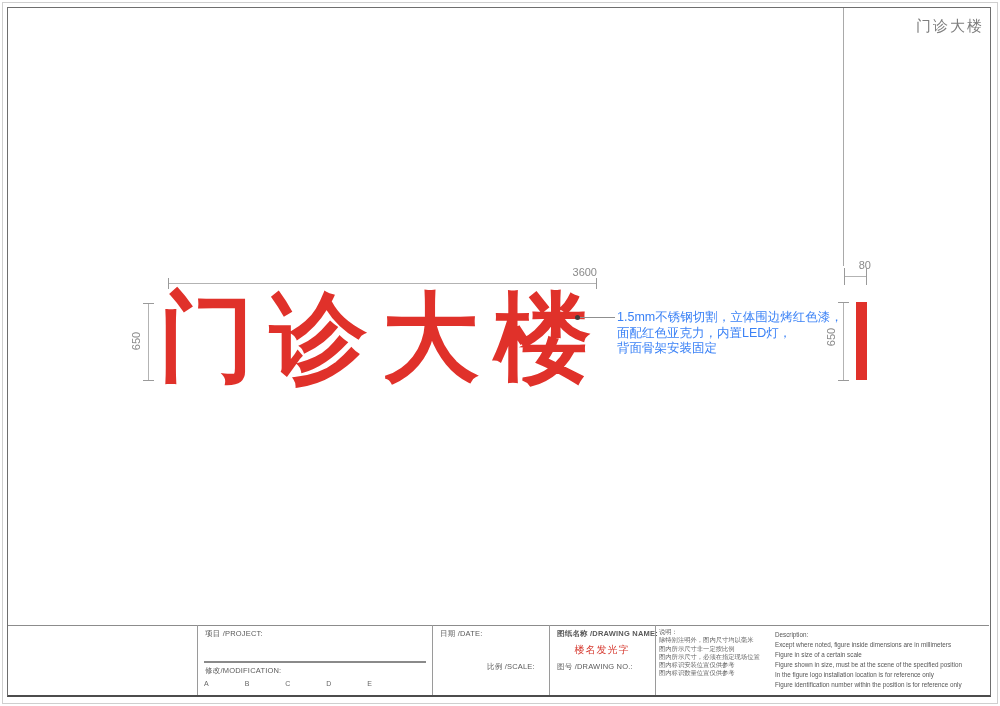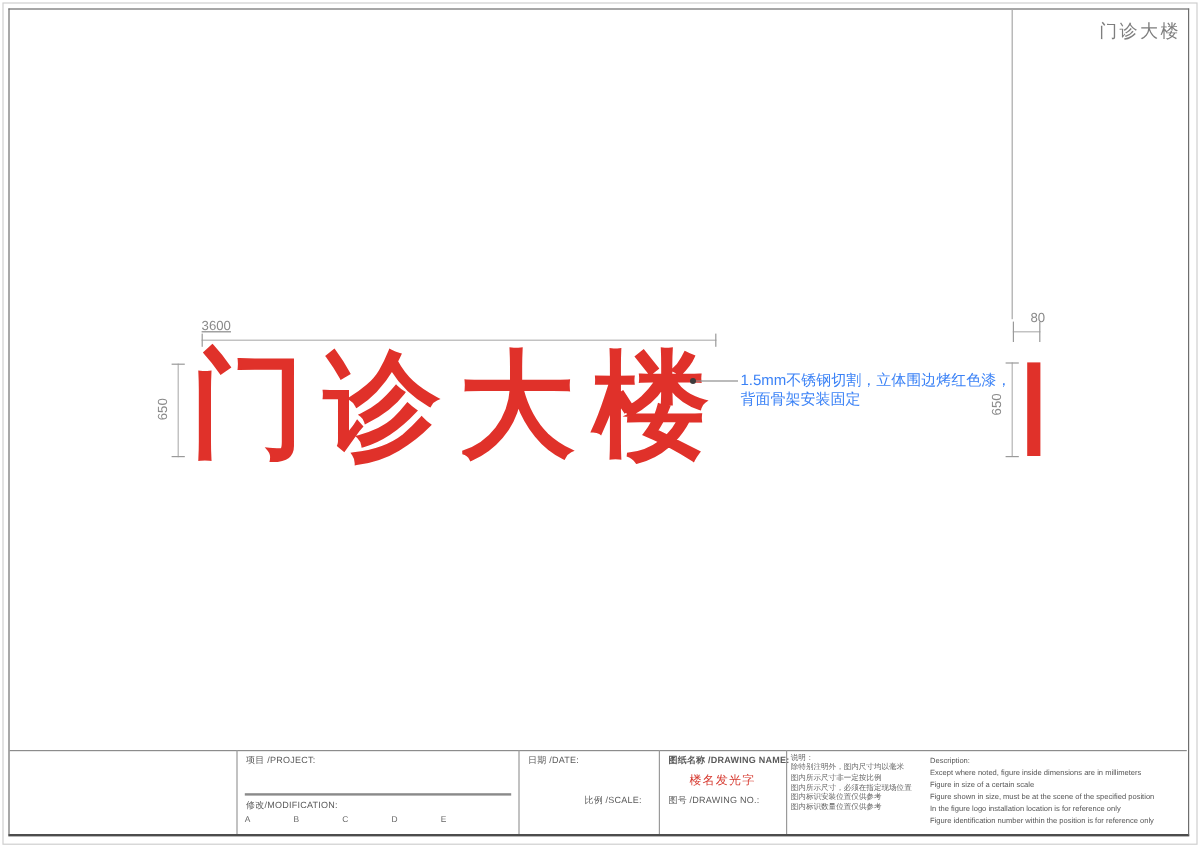--- a/index.html
+++ b/index.html
@@ -39,39 +39,40 @@
   .mod-divider{left:204px;top:661px;width:222px;height:2px;background:#8a8a8a;}
 </style>
 </head>
 <body>
 
 <div class="abs outer-frame"></div>
 <div class="abs inner-frame"></div>
 <div class="abs corner-label">门诊大楼</div>
 
 <div>
-  <div class="abs dim-label" style="left:168px;top:266px;width:429px;text-align:left;text-decoration:underline;">3600</div>
+  <div class="abs dim-label" style="left:168px;top:266px;width:429px;text-align:right;">3600</div>
   <div class="abs dim-line" style="left:168px;top:283px;width:429px;height:1px;"></div>
   <div class="abs dim-tick" style="left:168px;top:278px;width:1px;height:11px;"></div>
   <div class="abs dim-tick" style="left:596px;top:278px;width:1px;height:11px;"></div>
 </div>
 
 <div>
   <div class="abs dim-label rot" style="left:124px;top:335px;width:24px;text-align:center;">650</div>
   <div class="abs dim-line" style="left:148px;top:303px;width:1px;height:78px;"></div>
   <div class="abs dim-tick" style="left:143px;top:303px;width:11px;height:1px;"></div>
   <div class="abs dim-tick" style="left:143px;top:380px;width:11px;height:1px;"></div>
 </div>
 
 <div class="abs sign-text">门诊大楼</div>
 
 <div class="abs leader-dot"></div>
 <div class="abs leader-line"></div>
 <div class="abs annotation">
   <div>1.5mm不锈钢切割，立体围边烤红色漆，</div>
+  <div>面配红色亚克力，内置LED灯，</div>
   <div>背面骨架安装固定</div>
 </div>
 
 <div class="abs ext-line"></div>
 <div>
   <div class="abs dim-label" style="left:839px;top:259px;width:32px;text-align:right;">80</div>
   <div class="abs dim-line" style="left:844px;top:276px;width:23px;height:1px;"></div>
   <div class="abs dim-tick" style="left:844px;top:268px;width:1px;height:17px;"></div>
   <div class="abs dim-tick" style="left:866px;top:268px;width:1px;height:17px;"></div>
 </div>

